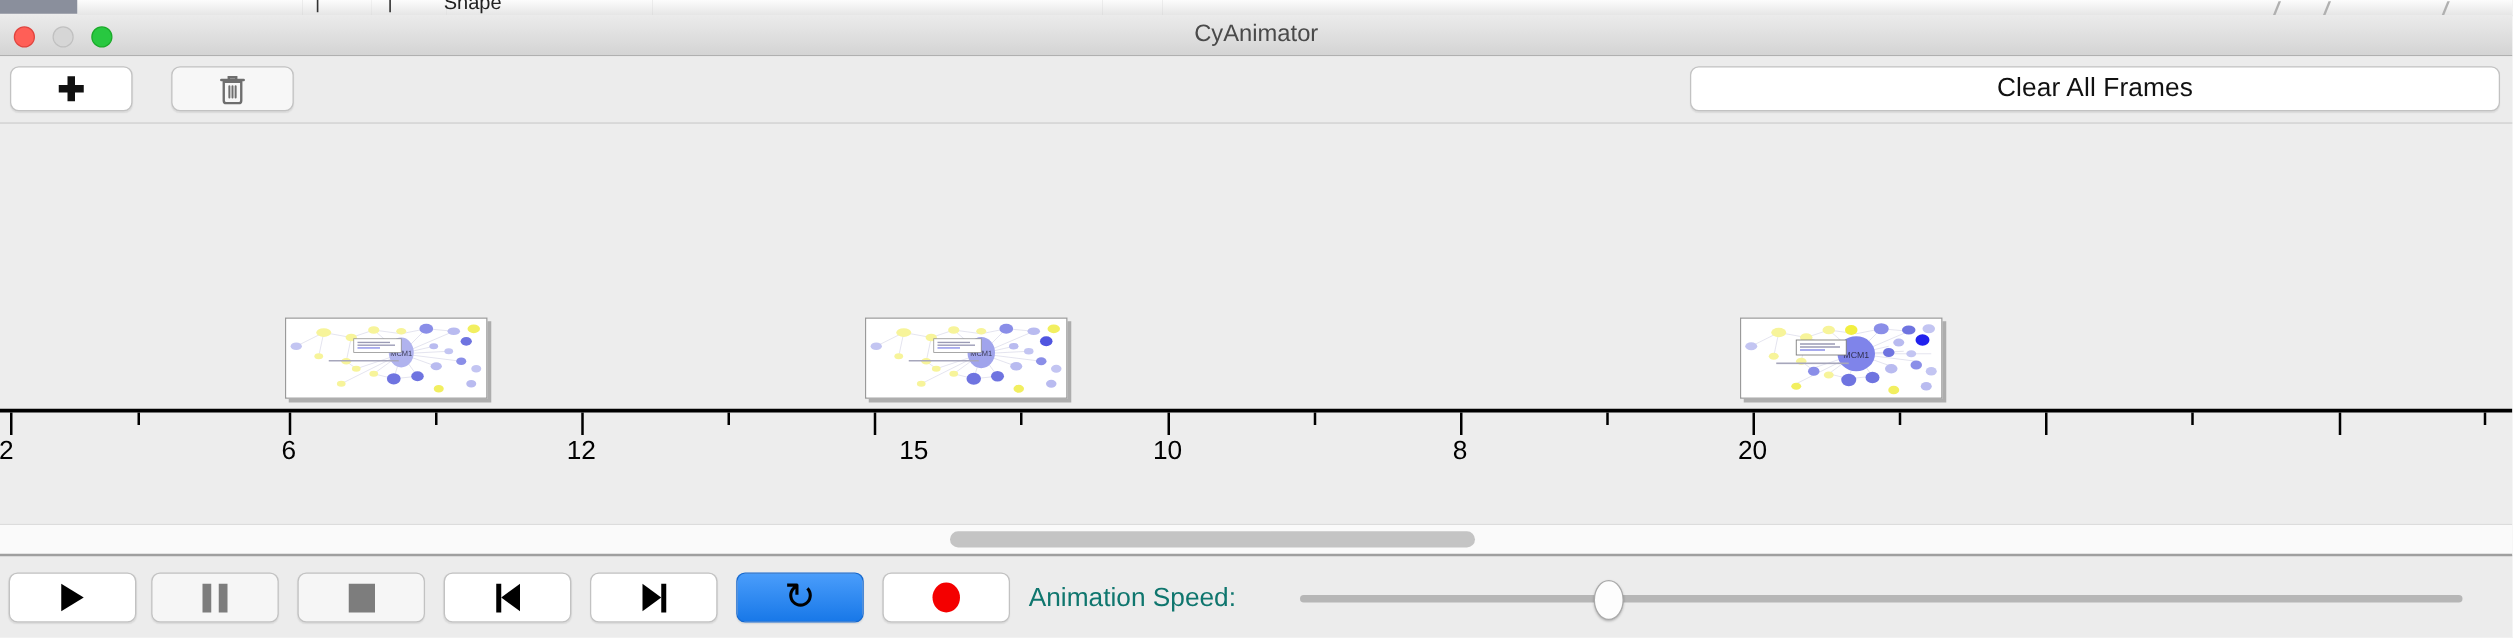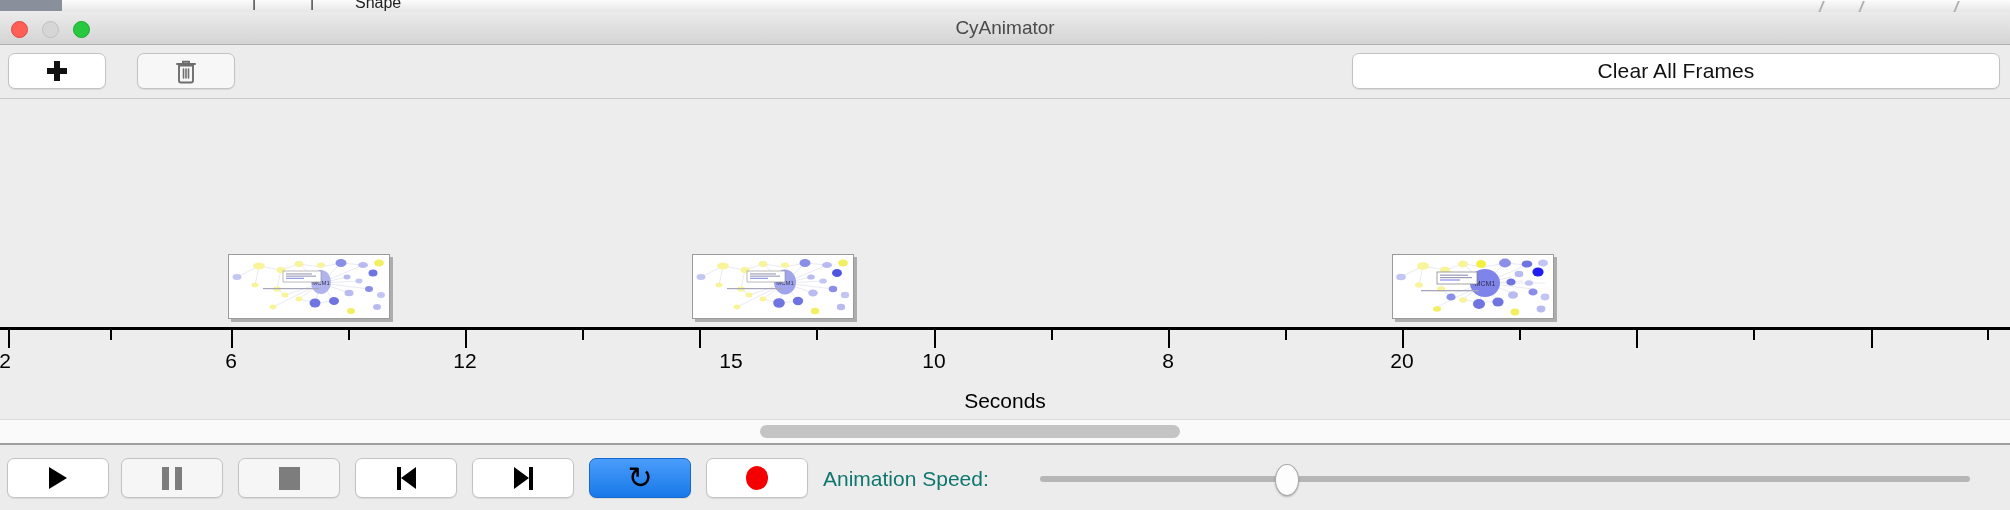--- a/index.html
+++ b/index.html
@@ -433,21 +433,20 @@
 
       <div class="tick-label" style="left:5px;">2</div>
       <div class="tick-label" style="left:231px;">6</div>
       <div class="tick-label" style="left:465px;">12</div>
       <div class="tick-label" style="left:731px;">15</div>
       <div class="tick-label" style="left:934px;">10</div>
       <div class="tick-label" style="left:1168px;">8</div>
       <div class="tick-label" style="left:1402px;">20</div>
     </div>
 
-    <div id="axis-title">Seconds</div>
 
     <div id="hscroll">
       <div id="hscroll-thumb"></div>
     </div>
   </div>
 
   <div id="playbar">
     <div class="pbtn" id="play-button">
       <span class="ico-play"></span>
     </div>

